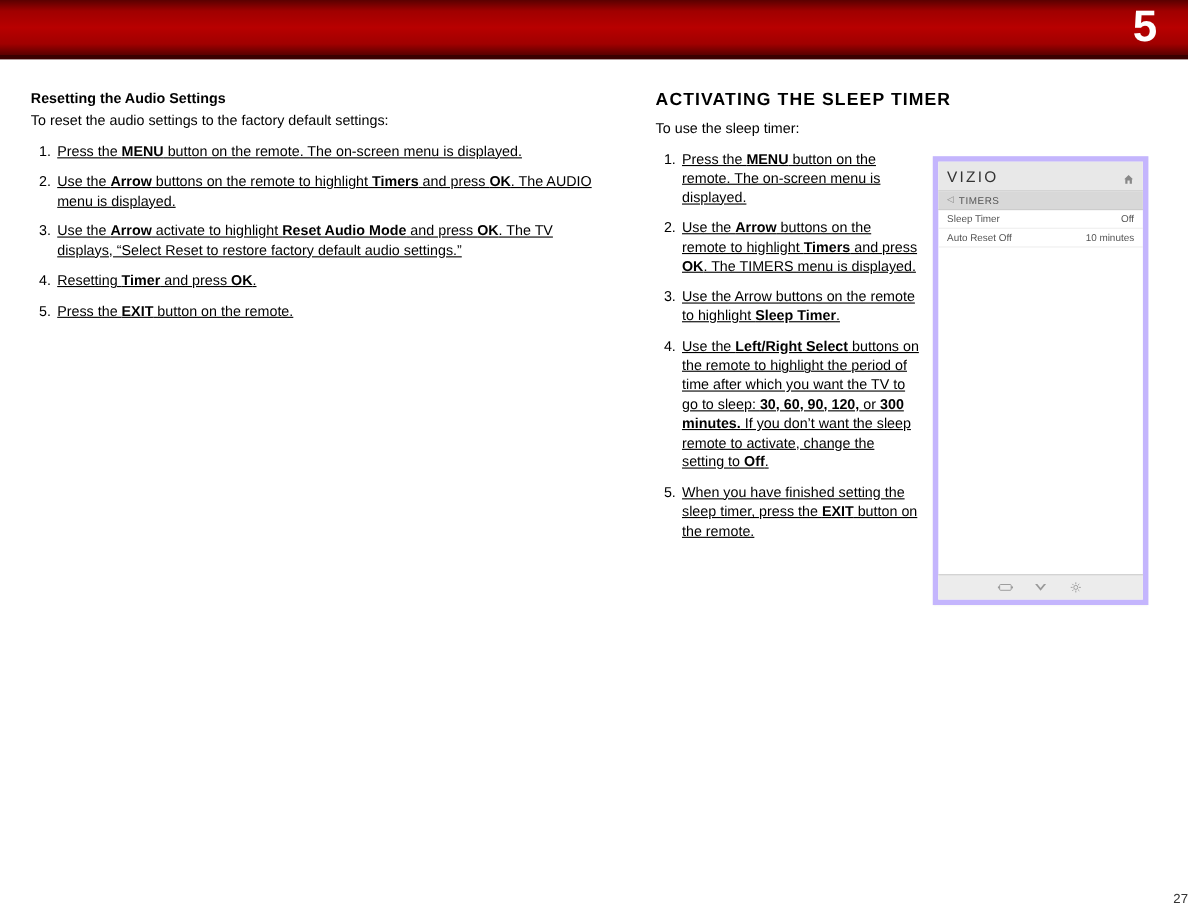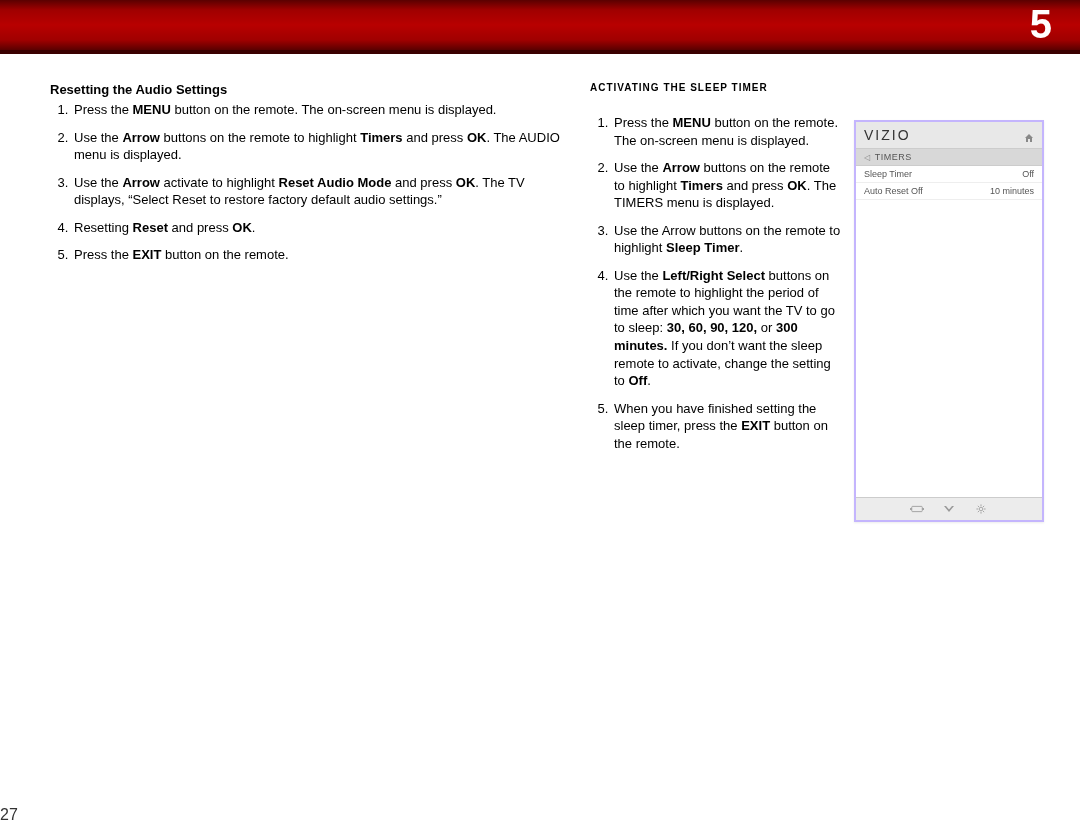--- a/index.html
+++ b/index.html
@@ -22,58 +22,60 @@
   .chapter-number {
     position: absolute;
     right: 28px;
     top: 2px;
     color: #fff;
     font-size: 40px;
     font-weight: bold;
   }
   .content {
     display: flex;
-    padding: 28px 36px 0 50px;
+    padding: 28px 36px 0 28px;
+    gap: 28px;
   }
   .left-col {
     width: 510px;
     padding-right: 30px;
   }
   .right-col {
     flex: 1;
     position: relative;
   }
   .section-bold {
     font-weight: bold;
     margin-bottom: 4px;
   }
   .section-heading {
     font-weight: bold;
-    font-size: 10px;
+    font-size: 16px;
     letter-spacing: 1px;
-    margin-bottom: 21px;
+    margin-bottom: 8px;
   }
   p { margin: 0 0 10px 0; line-height: 1.35; }
   ol {
     margin: 0 0 12px 0;
     padding-left: 22px;
   }
   ol li {
     margin-bottom: 10px;
     line-height: 1.35;
     padding-left: 2px;
+    text-decoration: underline;
   }
   .right-flex {
     display: flex;
     gap: 12px;
   }
   .right-text { flex: 1; }
   .menu-widget {
     width: 186px;
-    border: 2px solid #c4b5fd;
+    border: 5px solid #c4b5fd;
     background: #fff;
     font-size: 10px;
     margin-top: 6px;
     flex-shrink: 0;
     box-shadow: 0 1px 2px rgba(0,0,0,0.08);
   }
   .menu-header {
     background: #e8e8e8;
     padding: 5px 8px;
     font-weight: 400;
@@ -129,46 +131,48 @@
   }
   .footer-icon {
     width: 14px; height: 10px;
     fill: #999;
   }
   .page-number {
     position: absolute;
     bottom: 10px;
     left: 0;
     right: 0;
-    text-align: left;
-    font-size: 16px;
+    text-align: right;
+    font-size: 12px;
     color: #333;
   }
 </style>
 </head>
 <body>
 
 <div class="header-bar">
   <div class="chapter-number">5</div>
 </div>
 
 <div class="content">
   <div class="left-col">
     <div class="section-bold">Resetting the Audio Settings</div>
+    <p>To reset the audio settings to the factory default settings:</p>
     <ol>
       <li><span>Press the </span><b>MENU</b><span> button on the remote. The on-screen menu is displayed.</span></li>
       <li><span>Use the </span><b>Arrow</b><span> buttons on the remote to highlight </span><b>Timers</b><span> and press </span><b>OK</b><span>. The AUDIO menu is displayed.</span></li>
       <li><span>Use the </span><b>Arrow</b><span> activate to highlight </span><b>Reset Audio Mode</b><span> and press </span><b>OK</b><span>. The TV displays, “Select Reset to restore factory default audio settings.”</span></li>
-      <li><span>Resetting </span><b>Reset</b><span> and press </span><b>OK</b><span>.</span></li>
+      <li><span>Resetting </span><b>Timer</b><span> and press </span><b>OK</b><span>.</span></li>
       <li><span>Press the </span><b>EXIT</b><span> button on the remote.</span></li>
     </ol>
   </div>
 
   <div class="right-col">
     <div class="section-heading">ACTIVATING THE SLEEP TIMER</div>
+    <p>To use the sleep timer:</p>
 
     <div class="right-flex">
       <div class="right-text">
         <ol>
           <li><span>Press the </span><b>MENU</b><span> button on the remote. The on-screen menu is displayed.</span></li>
           <li><span>Use the </span><b>Arrow</b><span> buttons on the remote to highlight </span><b>Timers</b><span> and press </span><b>OK</b><span>. The TIMERS menu is displayed.</span></li>
           <li><span>Use the Arrow buttons on the remote to highlight </span><b>Sleep Timer</b><span>.</span></li>
           <li><span>Use the </span><b>Left/Right Select</b><span> buttons on the remote to highlight the period of time after which you want the TV to go to sleep: </span><b>30, 60, 90, 120,</b><span> or </span><b>300 minutes.</b><span> If you don’t want the sleep remote to activate, change the setting to </span><b>Off</b><span>.</span></li>
           <li><span>When you have finished setting the sleep timer, press the </span><b>EXIT</b><span> button on the remote.</span></li>
         </ol>

